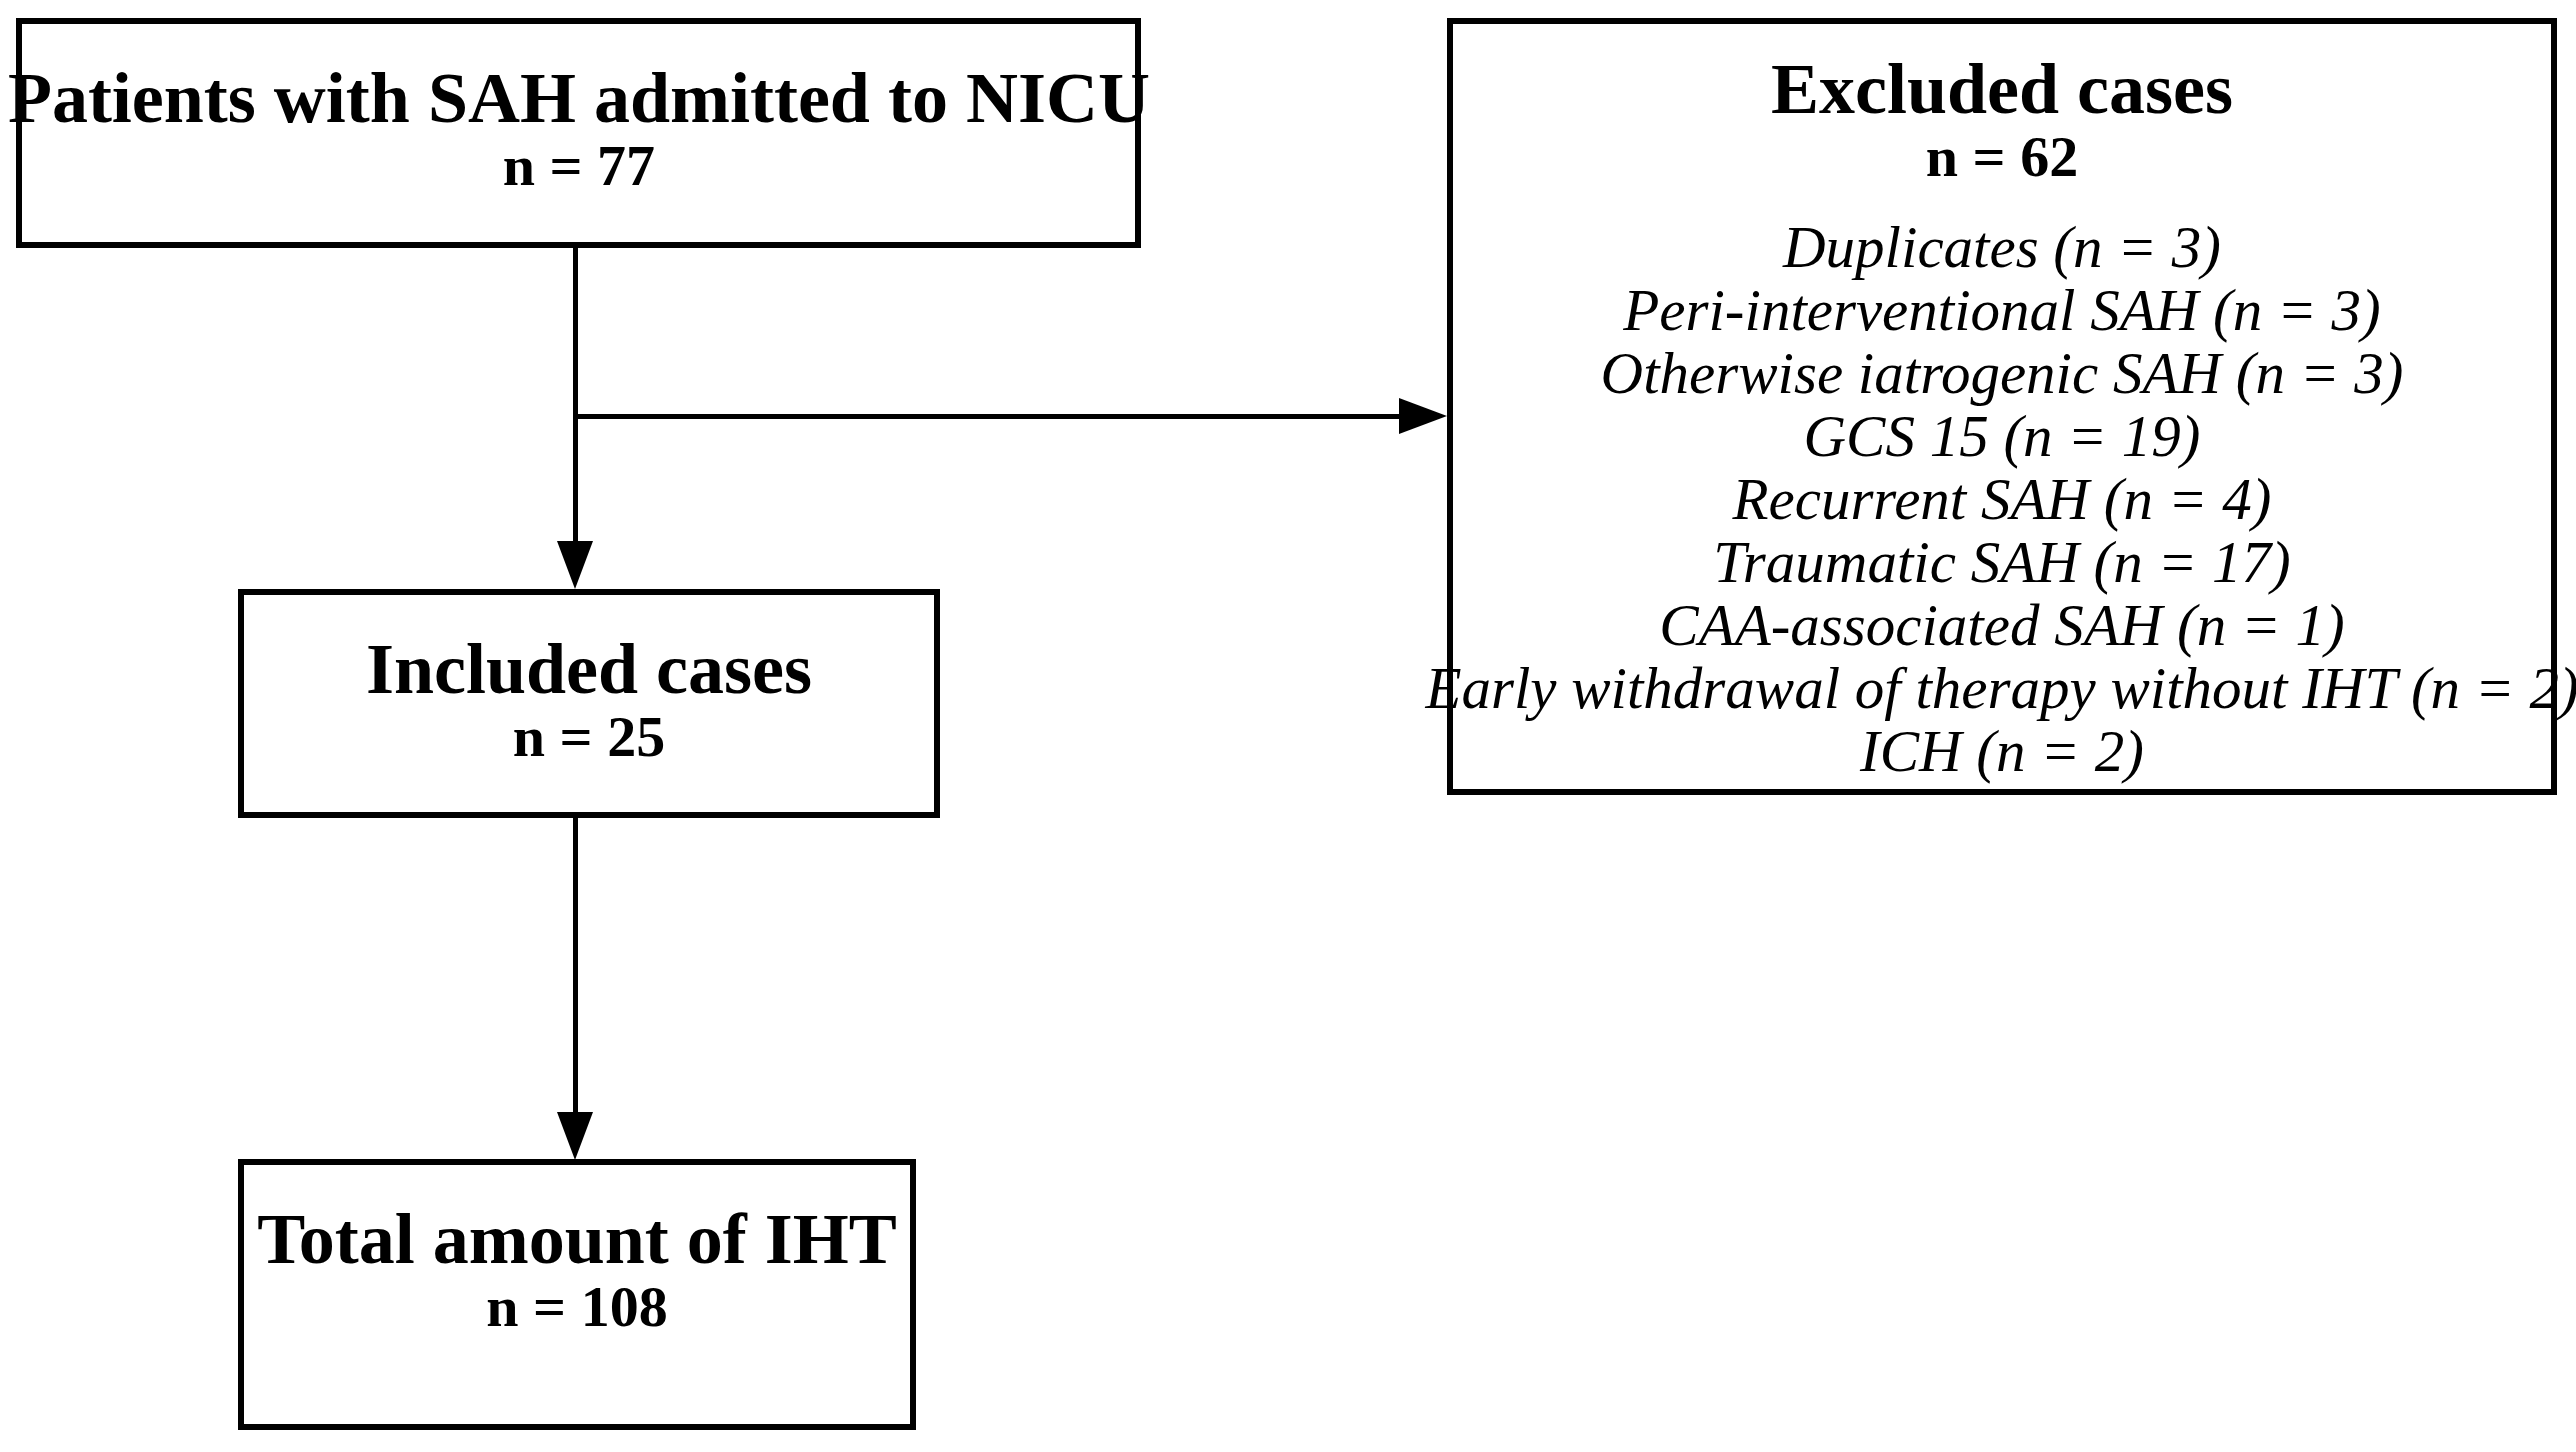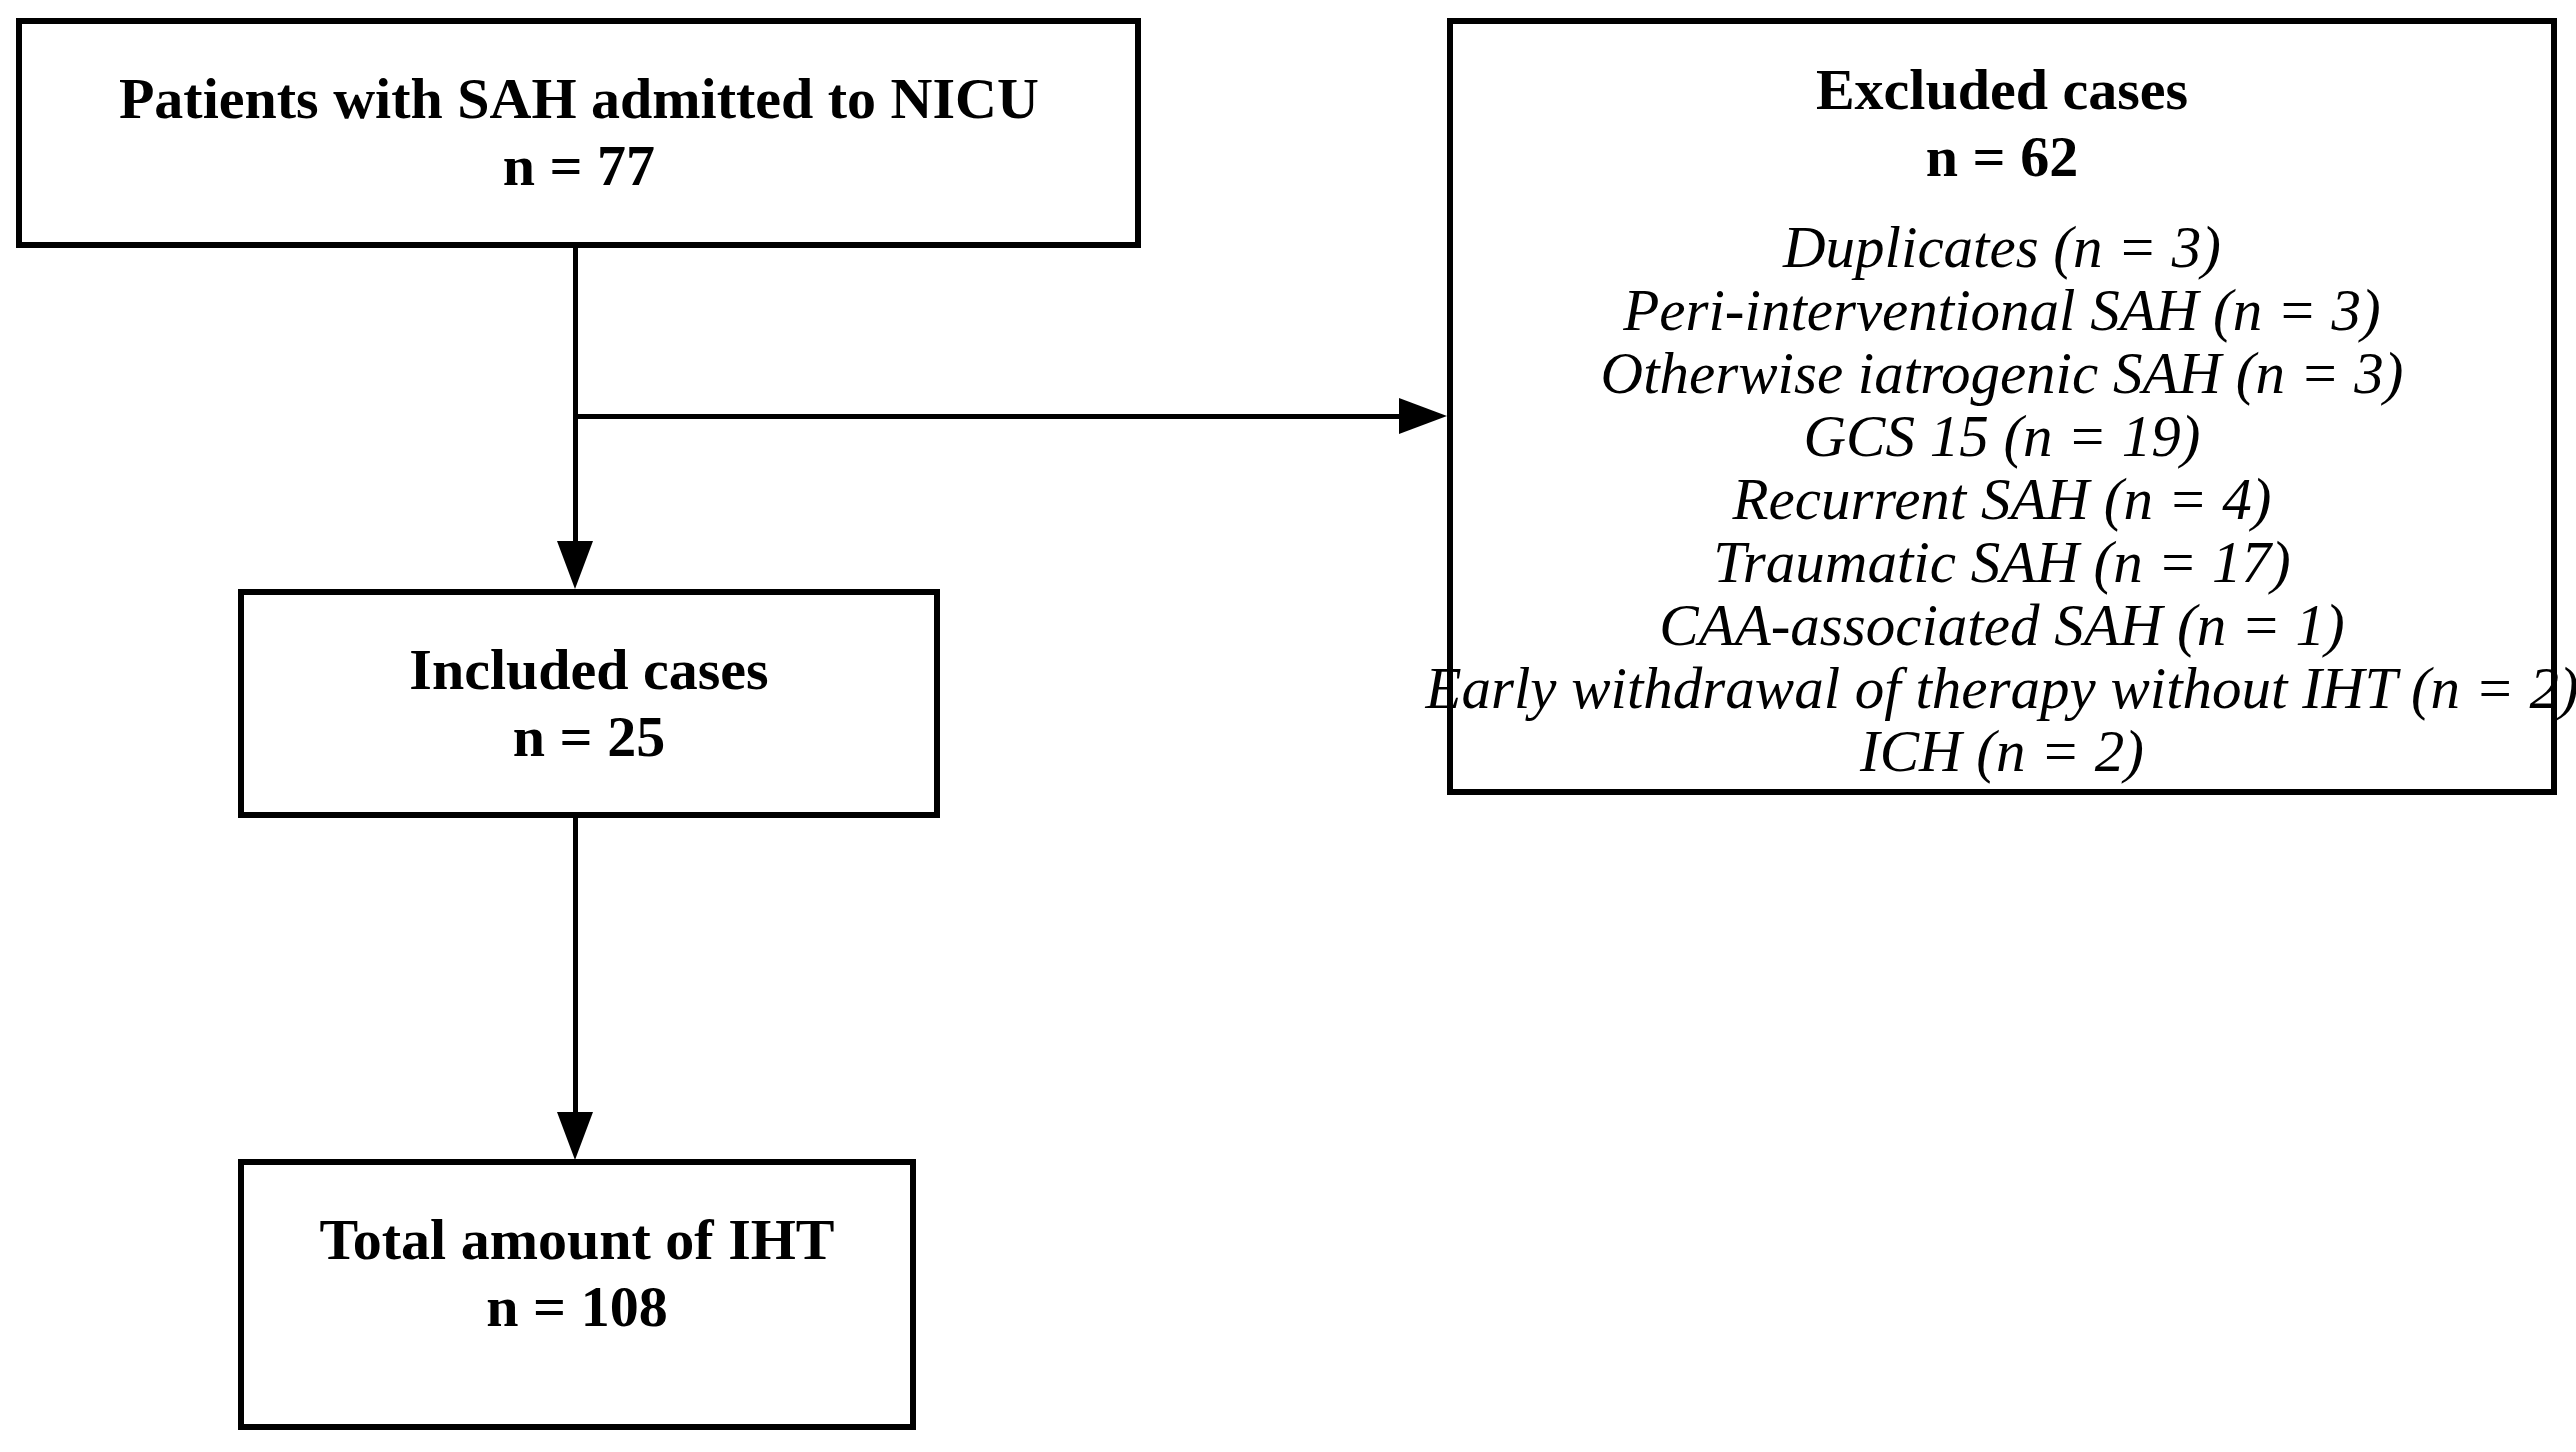--- a/index.html
+++ b/index.html
@@ -21,21 +21,21 @@
     box-sizing: border-box;
     border: 6.6px solid #000000;
     background: #ffffff;
     display: flex;
     flex-direction: column;
     align-items: center;
     text-align: center;
   }
   .box-title {
     font-weight: bold;
-    font-size: 58px;
+    font-size: 72px;
     line-height: 67px;
     white-space: nowrap;
   }
   .box-count {
     font-weight: bold;
     font-size: 58px;
     line-height: 67px;
     white-space: nowrap;
   }
   #box-admitted { left: 16.4px;   top: 18px;   width: 1125px; height: 230px; padding-top: 41px; }

